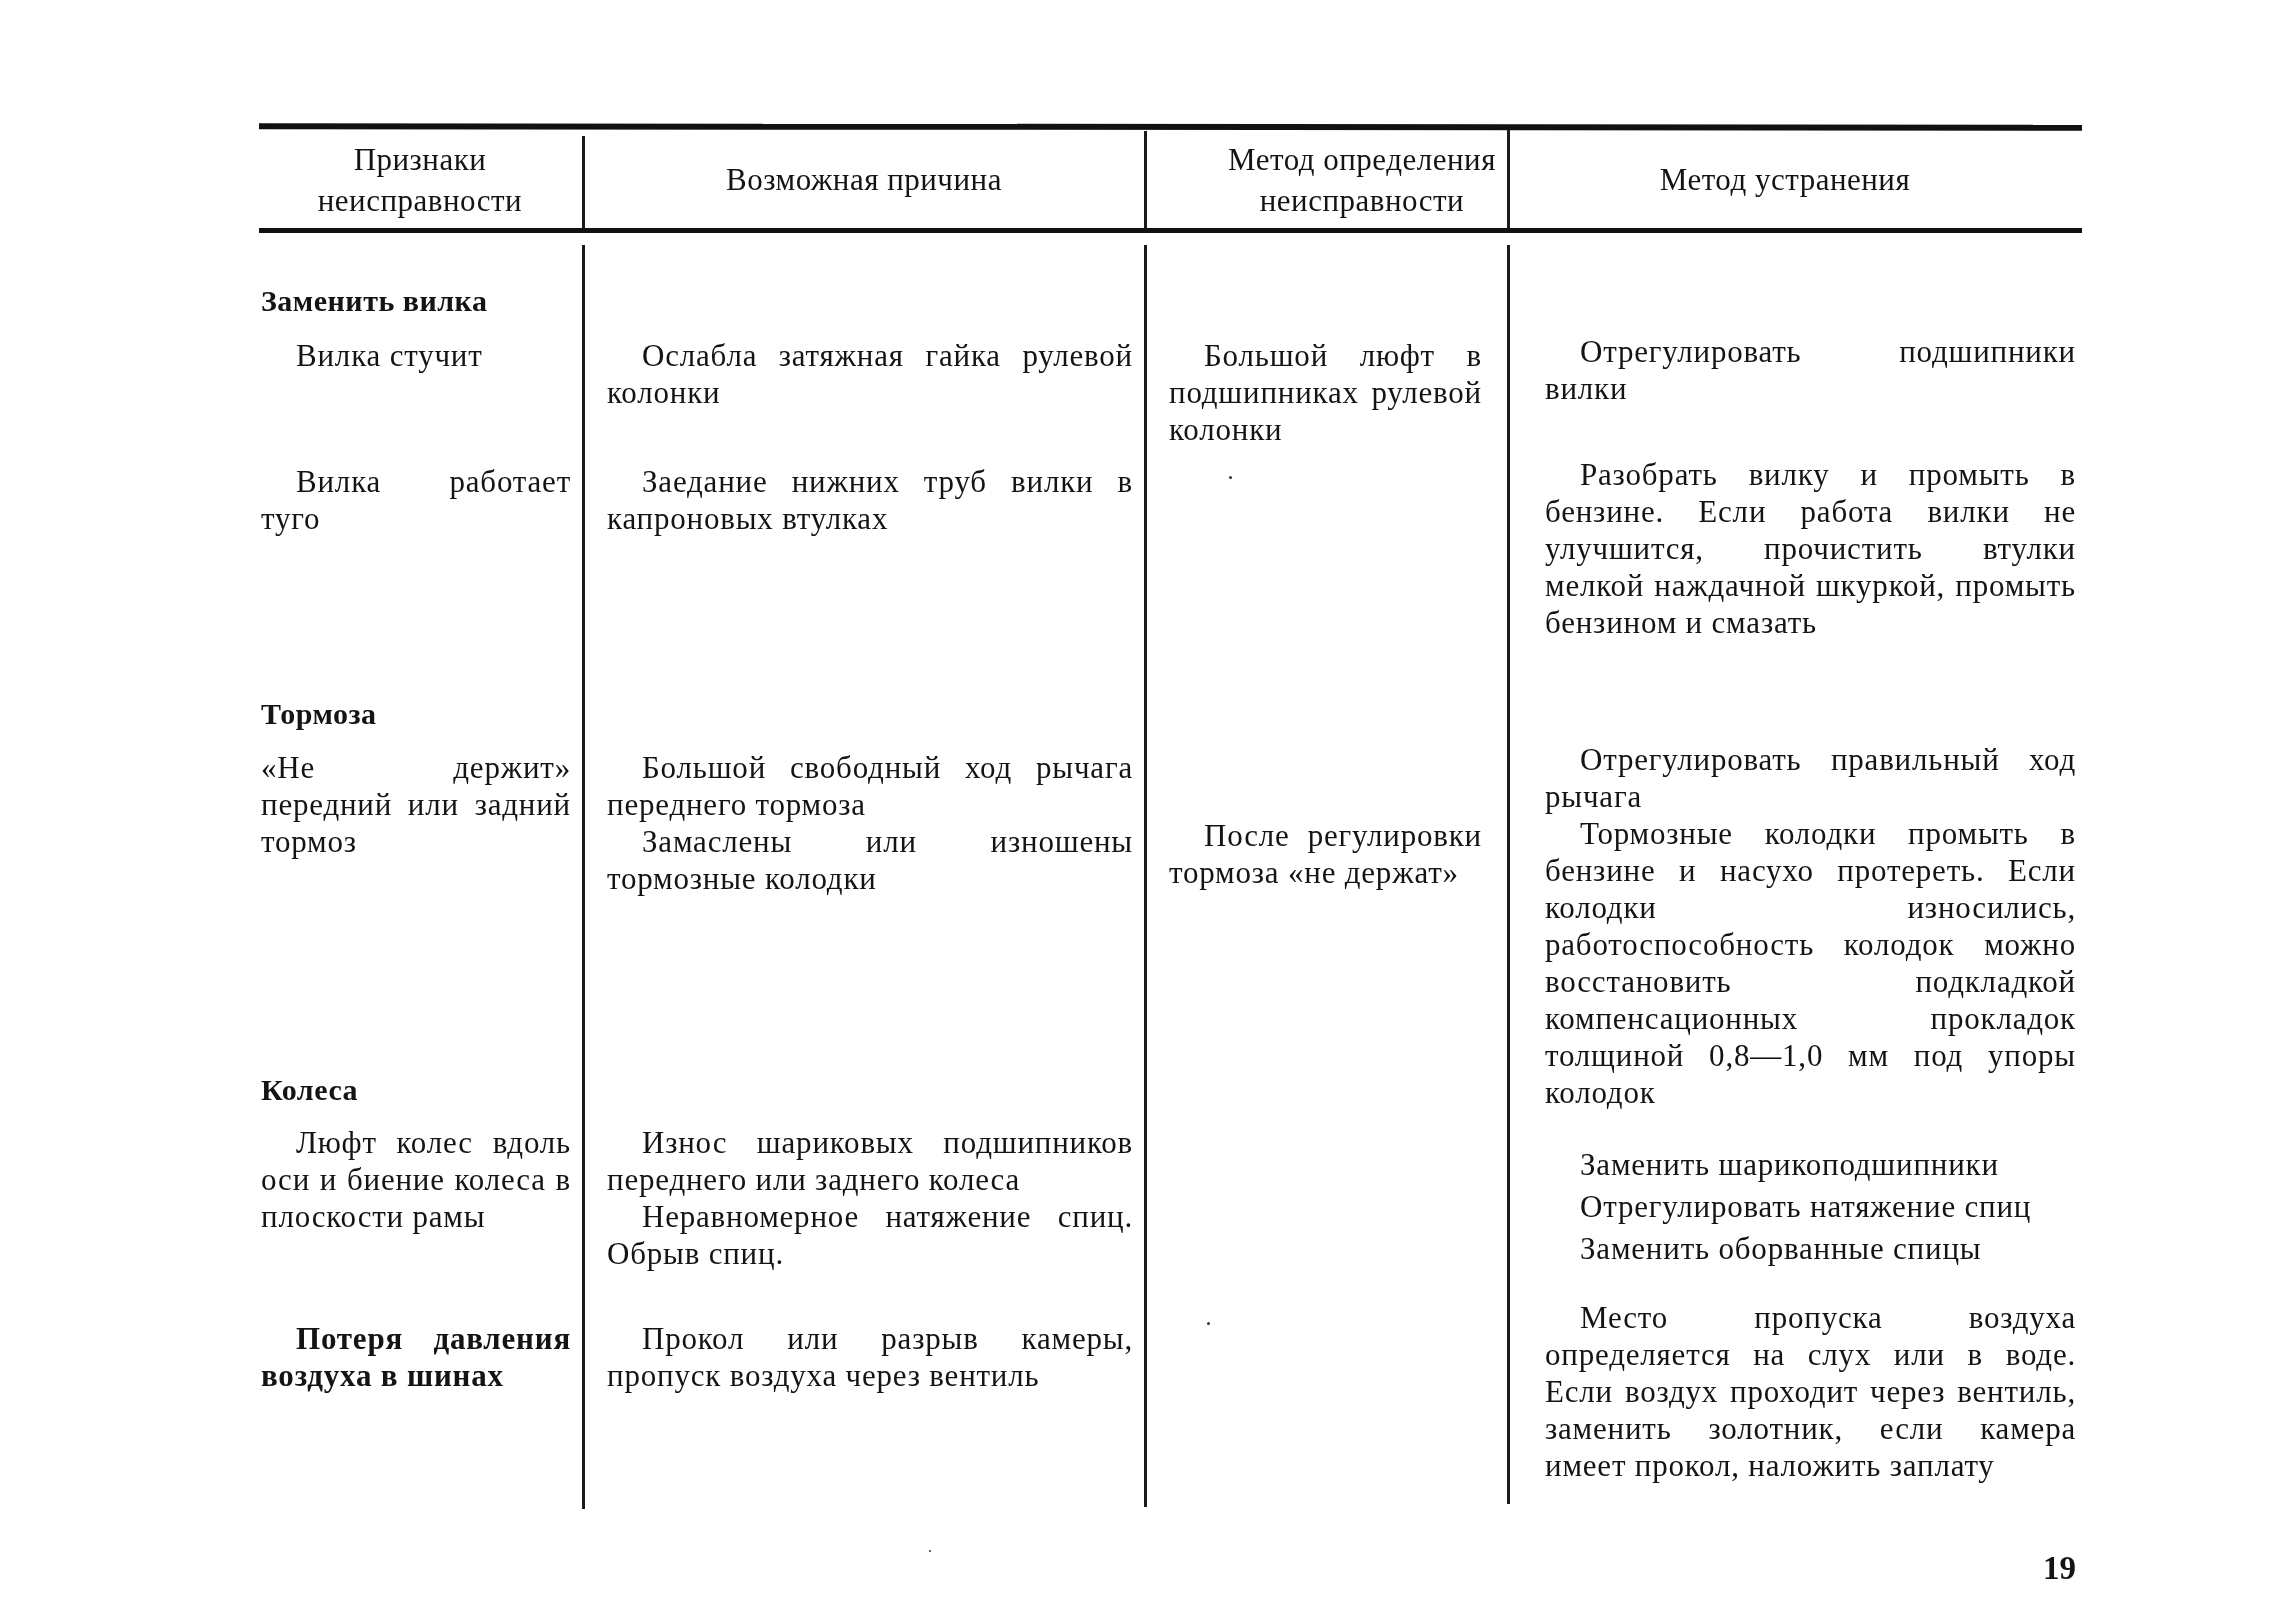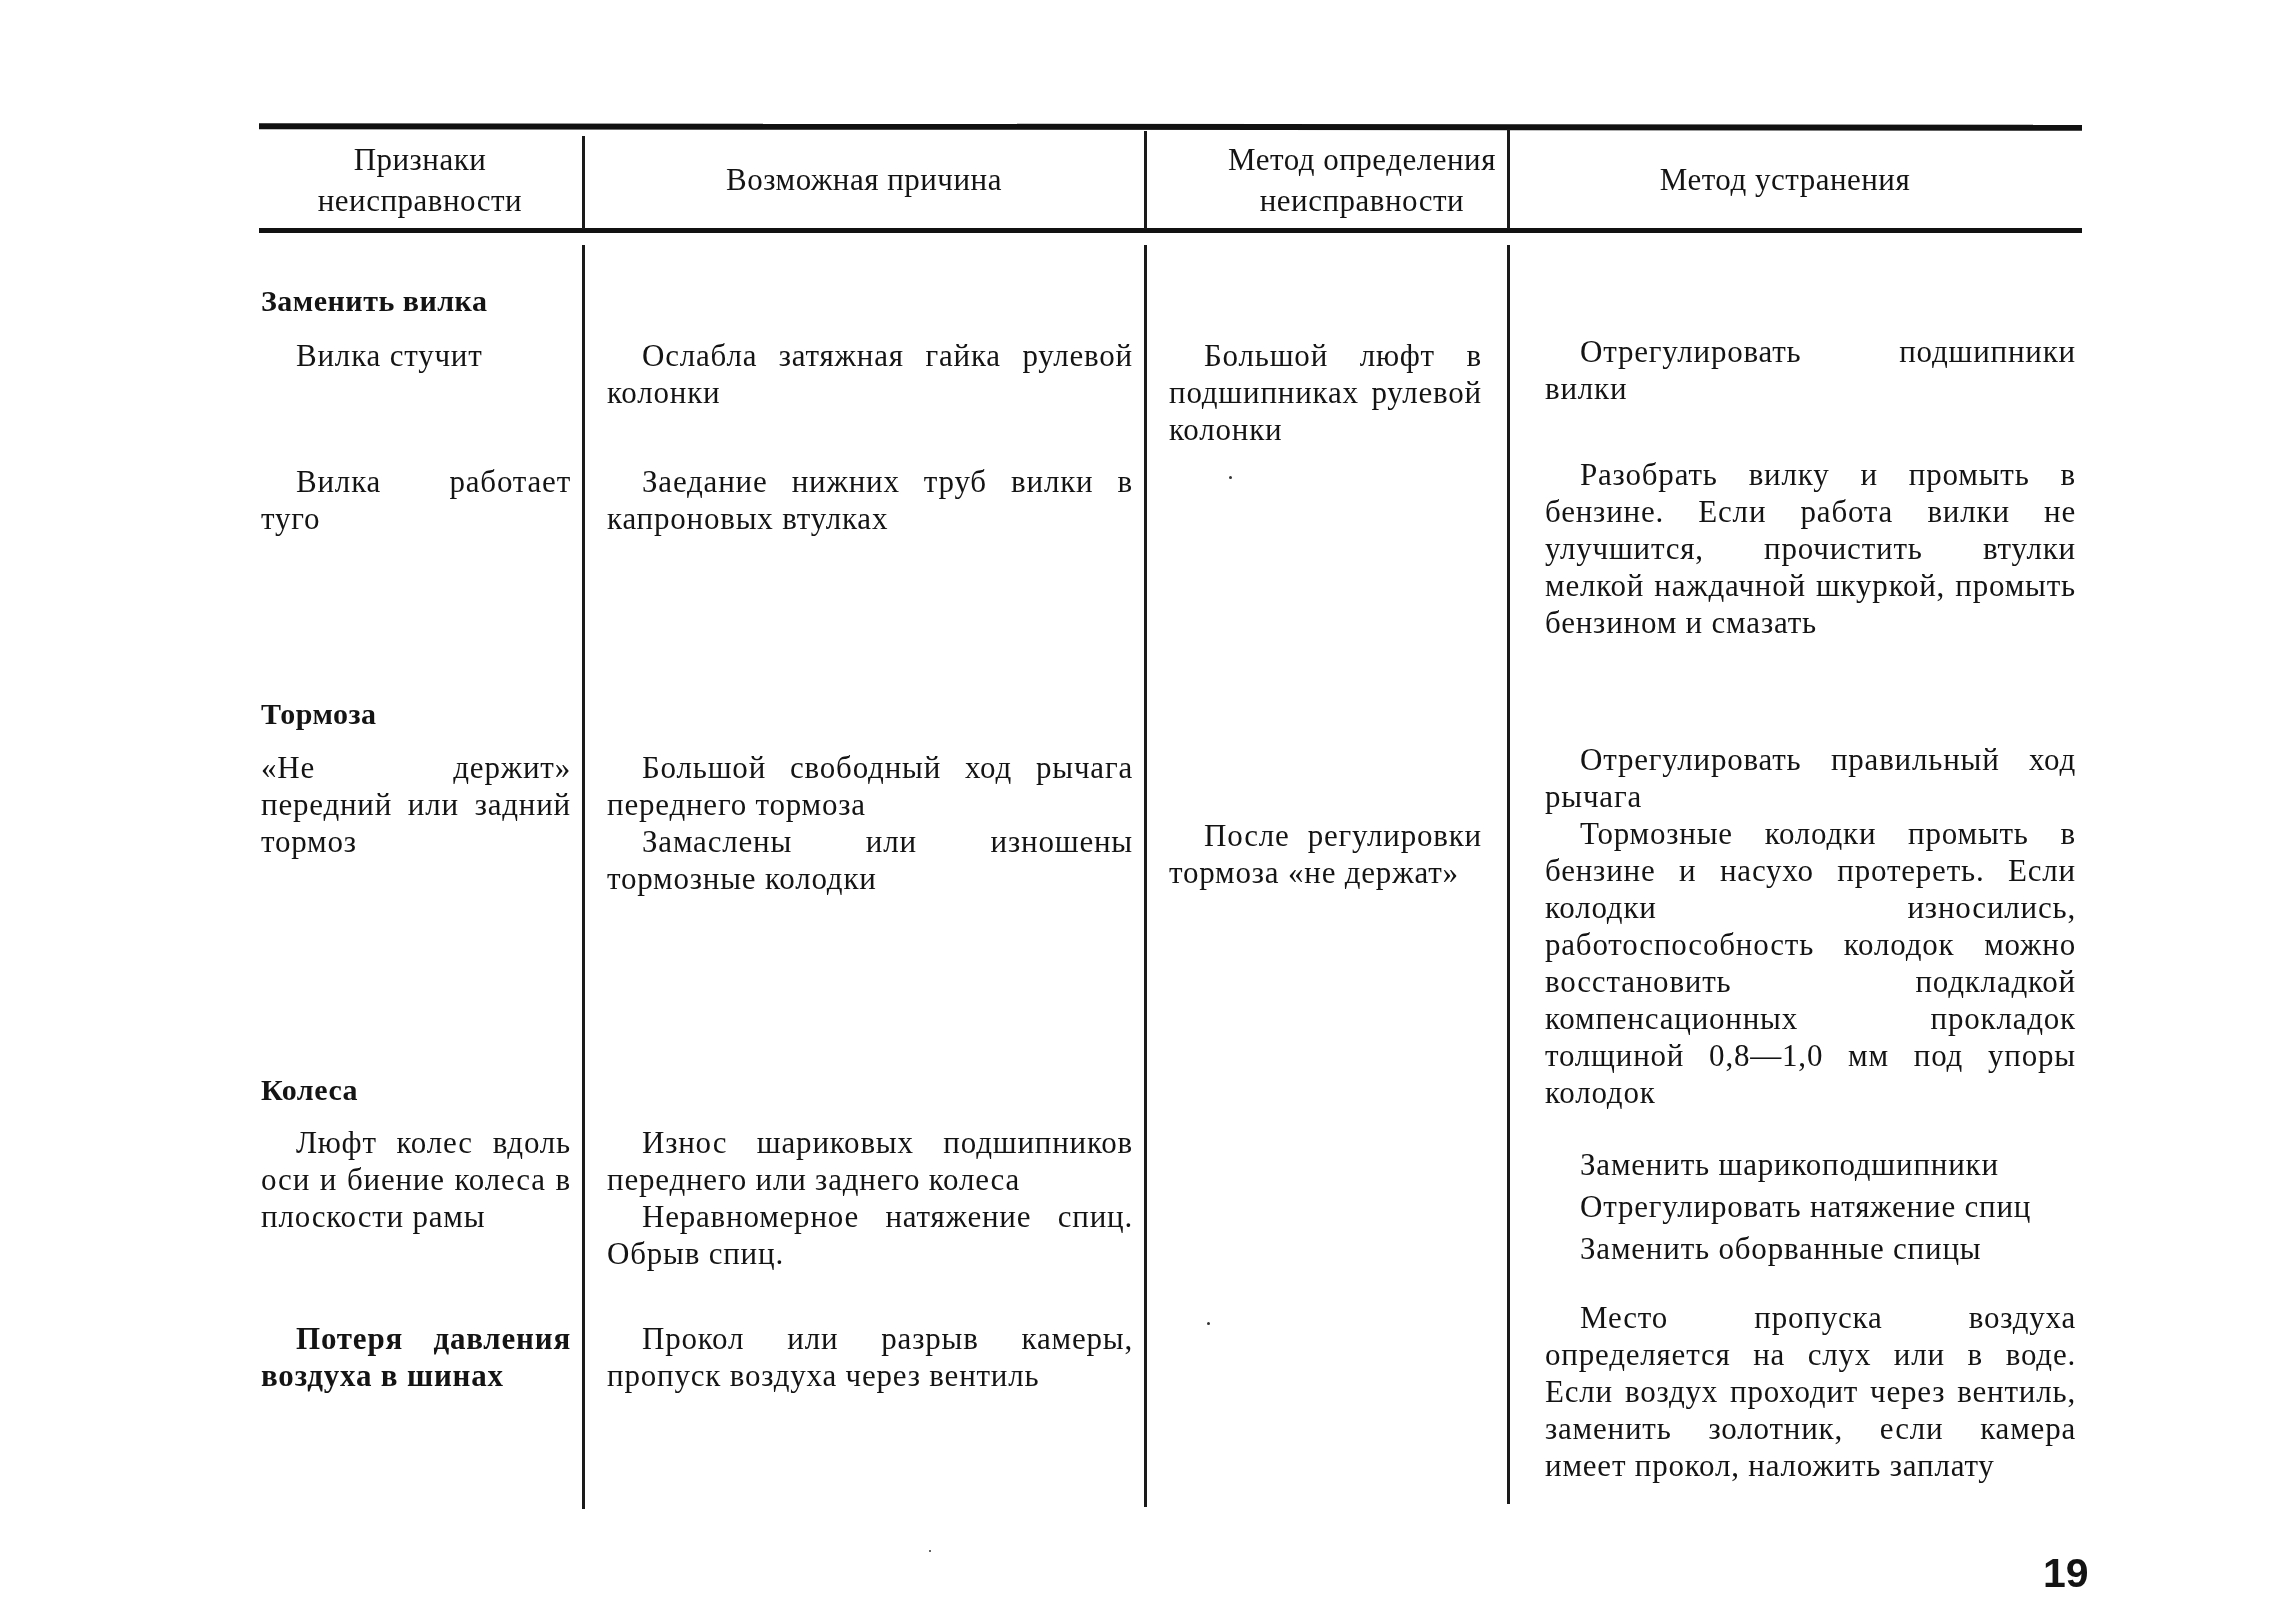--- a/index.html
+++ b/index.html
@@ -30,21 +30,21 @@
     letter-spacing: 0.8px;
   }
   .cell .p { text-indent: 35px; margin: 0; }
   .cell .p.noindent { text-indent: 0; }
   .sect {
     position: absolute; font-weight: bold; font-size: 30px; line-height: 35px;
     letter-spacing: 0.5px;
   }
   .pagenum {
     position: absolute; left: 2043px; top: 1550px;
-    font-weight: bold; font-size: 41px; font-family: Liberation Sans, sans-serif;
+    font-weight: bold; font-size: 33px; font-family: Liberation Serif, serif;
   }
   .dot { position: absolute; width: 3px; height: 3px; background: #333; border-radius: 50%; }
 </style>
 </head>
 <body>
 
 <div class="page">
 
   <div class="rule top"></div>
   <div class="rule head"></div>

